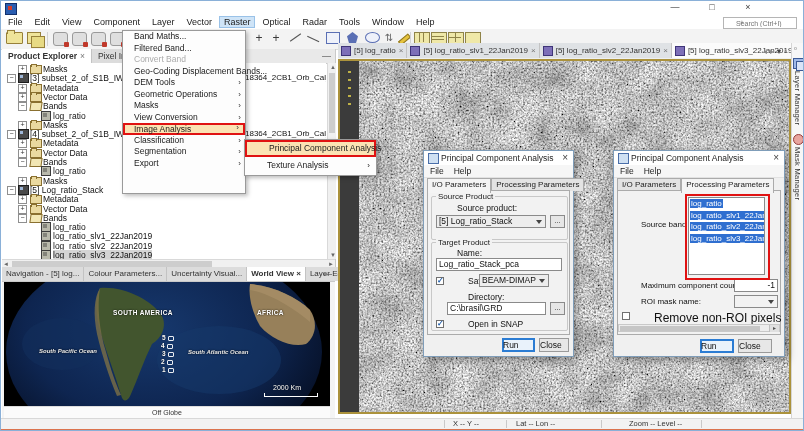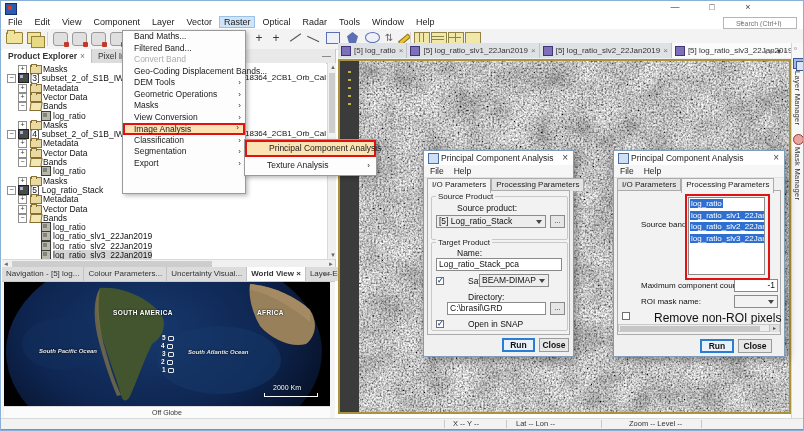--- a/index.html
+++ b/index.html
@@ -125,21 +125,21 @@
   .grp{position:absolute;border:1px solid #c8c8c8;border-radius:2px;}
   .grpl{position:absolute;font-size:8px;color:#222;background:#f2f2f2;padding:0 2px;}
   .lab{position:absolute;font-size:8.5px;color:#111;white-space:nowrap;margin-left:21px;}
   .fld{position:absolute;background:#fff;border:1px solid #8a8a8a;font-size:8.5px;color:#111;line-height:11px;padding:0 2px;white-space:nowrap;overflow:hidden;box-sizing:border-box;}
   .combo{position:absolute;background:#ededed;border:1px solid #8a8a8a;font-size:8.5px;color:#111;line-height:11px;padding:0 12px 0 2px;white-space:nowrap;overflow:hidden;box-sizing:border-box;}
   .combo::after{content:"";position:absolute;right:3px;top:4px;border:3px solid transparent;border-top:4px solid #444;}
   .combo.dis{background:#f2f2f2;color:#999;}
   .brow{position:absolute;background:#e6e6e6;border:1px solid #8a8a8a;font-size:8px;text-align:center;color:#333;line-height:10px;box-sizing:border-box;}
   .cb{position:absolute;width:8px;height:8px;background:#fff;border:1px solid #707070;box-sizing:border-box;}
   .cb.on::after{content:"✓";position:absolute;left:0;top:-2px;font-size:8px;color:#1a59a8;font-weight:bold;}
-  .btn{position:absolute;background:#e7e7e7;border:1px solid #9a9a9a;font-size:8.5px;color:#111;text-align:center;box-sizing:border-box;font-weight:bold;}
+  .btn{position:absolute;background:#e7e7e7;border:1px solid #9a9a9a;font-size:8.5px;color:#111;text-align:left;box-sizing:border-box;}
   .btn.foc{border:1px solid #2b7cd3;box-shadow:inset 0 0 0 1px #2b7cd3;background:#e9f2fb;}
   .redbox{position:absolute;border:2px solid #e01212;z-index:5;}
   .list{position:absolute;background:#fff;border:1px solid #8a8a8a;overflow:hidden;}
   .lrow{height:11.5px;line-height:11.5px;font-size:8px;padding-left:1px;white-space:nowrap;}
   .lrow span{background:#2f6fd0;color:#fff;padding:0 1px;}
   .hsb{position:absolute;background:#ededed;border:1px solid #c9c9c9;box-sizing:border-box;}
   .hsb .th{position:absolute;left:1px;top:1px;height:5px;background:#c6c6c6;}
   .hsb .ar{position:absolute;right:0;top:0;width:9px;height:7px;background:#e0e0e0;border-left:1px solid #c0c0c0;font-size:6px;line-height:7px;text-align:center;color:#555;}
 
   

